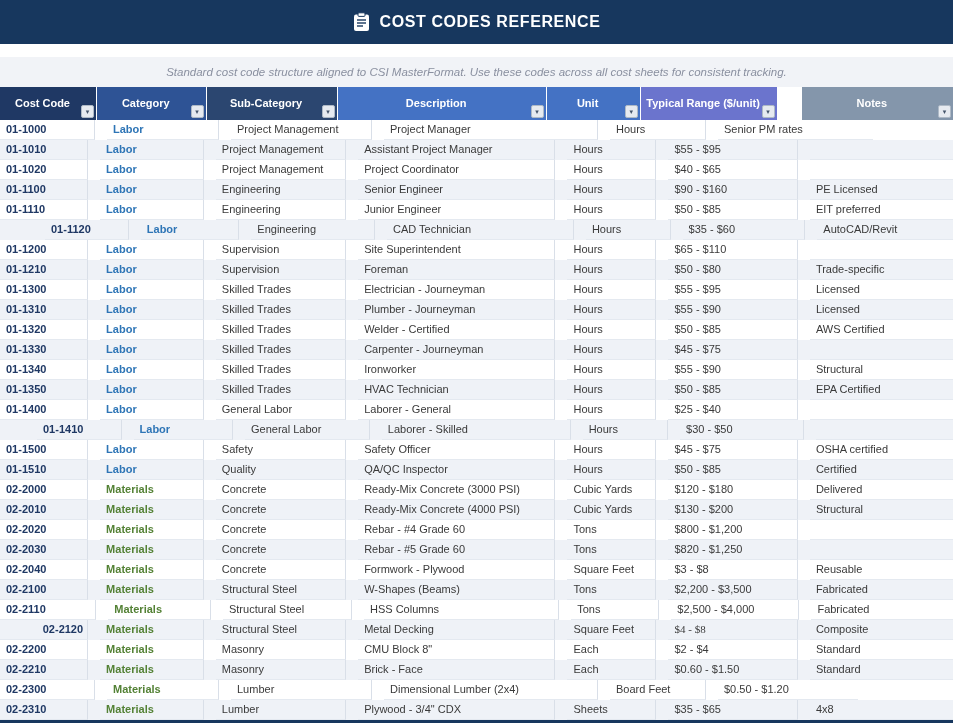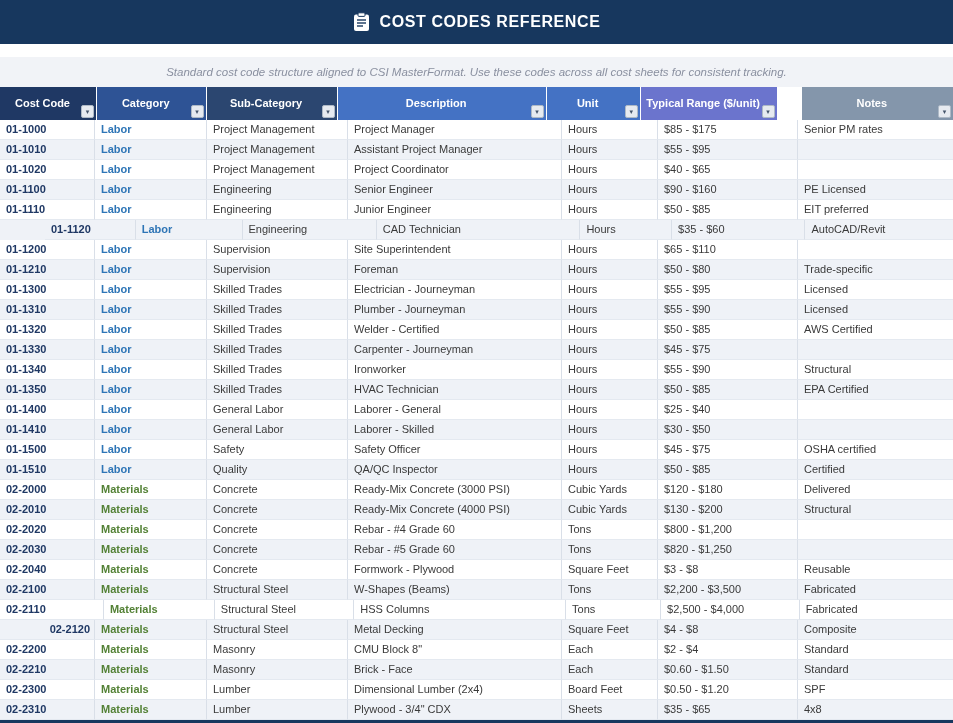--- a/index.html
+++ b/index.html
@@ -26,21 +26,21 @@
     border-right:1px solid #fff;padding:2px 15px 2px 4px;line-height:1.15;white-space:normal;
   }
   .th:last-child{border-right:none;margin-left:24px;}
   .filter-btn{
     position:absolute;right:2px;bottom:2px;width:13px;height:13px;box-sizing:border-box;
     background:#E6EAF0;border:1px solid #AEB9C6;border-radius:2px;
     font-size:7px;line-height:10px;color:#44546A;text-align:center;cursor:pointer;padding:0;
     font-family:"DejaVu Sans",sans-serif;
   }
   .tbody{background:#fff;}
-  .row{display:flex;height:20px;background:#fff;}
+  .row{display:flex;height:20px;background:#fff;gap:12px;}
   .row.alt{background:#EFF2F7;}
   .cell{
     box-sizing:border-box;border-right:1px solid #D9DFE8;border-bottom:1px solid #E4E9F0;
     font-size:11px;color:#3a3a3a;padding:3px 4px 0 6px;white-space:nowrap;overflow:hidden;
   }
   .cell:last-child{border-right:none;}
   .cell.cost{color:#1F3864;font-weight:bold;}
   .cell.cat{font-weight:bold;}
   .bottom-strip{height:3px;background:#17375E;}
   .clip-icon{display:inline-flex;align-items:center;}
@@ -98,21 +98,20 @@
           <button class="filter-btn">▾</button>
         </div>
       </div>
     <div class="tbody">
         <div class="row">
           <div class="cell cost" style="width: 95px;">01-1000</div>
           <div class="cell cat" style="width: 112px; color: rgb(46, 117, 182);">Labor</div>
           <div class="cell" style="width: 141px;">Project Management</div>
           <div class="cell" style="width: 214px;">Project Manager</div>
           <div class="cell" style="width: 96px;">Hours</div>
-          <div class="cell" style="width: 140px;">$85 - $175</div>
           <div class="cell" style="width: 155px;">Senior PM rates</div>
         </div>
         <div class="row alt">
           <div class="cell cost" style="width: 95px;">01-1010</div>
           <div class="cell cat" style="width: 112px; color: rgb(46, 117, 182);">Labor</div>
           <div class="cell" style="width: 141px;">Project Management</div>
           <div class="cell" style="width: 214px;">Assistant Project Manager</div>
           <div class="cell" style="width: 96px;">Hours</div>
           <div class="cell" style="width: 140px;">$55 - $95</div>
           <div class="cell" style="width: 155px;"></div>
@@ -228,21 +227,21 @@
         <div class="row">
           <div class="cell cost" style="width: 95px;">01-1400</div>
           <div class="cell cat" style="width: 112px; color: rgb(46, 117, 182);">Labor</div>
           <div class="cell" style="width: 141px;">General Labor</div>
           <div class="cell" style="width: 214px;">Laborer - General</div>
           <div class="cell" style="width: 96px;">Hours</div>
           <div class="cell" style="width: 140px;">$25 - $40</div>
           <div class="cell" style="width: 155px;"></div>
         </div>
         <div class="row alt">
-          <div class="cell cost" style="width: 95px;">01-1410</div>
+          <div class="cell cost" style="width: 95px; margin-left: 37px;">01-1410</div>
           <div class="cell cat" style="width: 112px; color: rgb(46, 117, 182);">Labor</div>
           <div class="cell" style="width: 141px;">General Labor</div>
           <div class="cell" style="width: 214px;">Laborer - Skilled</div>
           <div class="cell" style="width: 96px;">Hours</div>
           <div class="cell" style="width: 140px;">$30 - $50</div>
           <div class="cell" style="width: 155px;"></div>
         </div>
         <div class="row">
           <div class="cell cost" style="width: 95px;">01-1500</div>
           <div class="cell cat" style="width: 112px; color: rgb(46, 117, 182);">Labor</div>
@@ -323,21 +322,21 @@
           <div class="cell" style="width: 96px;">Tons</div>
           <div class="cell" style="width: 140px;">$2,500 - $4,000</div>
           <div class="cell" style="width: 155px;">Fabricated</div>
         </div>
         <div class="row alt">
           <div class="cell cost" style="width: 95px; text-align: right;">02-2120</div>
           <div class="cell cat" style="width: 112px; color: rgb(83, 129, 53);">Materials</div>
           <div class="cell" style="width: 141px;">Structural Steel</div>
           <div class="cell" style="width: 214px;">Metal Decking</div>
           <div class="cell" style="width: 96px;">Square Feet</div>
-          <div class="cell" style="width: 140px;">$4 - $8</div>
+          <div class="cell" style="width: 140px; font-family: Liberation Serif, serif;">$4 - $8</div>
           <div class="cell" style="width: 155px;">Composite</div>
         </div>
         <div class="row">
           <div class="cell cost" style="width: 95px;">02-2200</div>
           <div class="cell cat" style="width: 112px; color: rgb(83, 129, 53);">Materials</div>
           <div class="cell" style="width: 141px;">Masonry</div>
           <div class="cell" style="width: 214px;">CMU Block 8"</div>
           <div class="cell" style="width: 96px;">Each</div>
           <div class="cell" style="width: 140px;">$2 - $4</div>
           <div class="cell" style="width: 155px;">Standard</div>
@@ -351,21 +350,20 @@
           <div class="cell" style="width: 140px;">$0.60 - $1.50</div>
           <div class="cell" style="width: 155px;">Standard</div>
         </div>
         <div class="row">
           <div class="cell cost" style="width: 95px;">02-2300</div>
           <div class="cell cat" style="width: 112px; color: rgb(83, 129, 53);">Materials</div>
           <div class="cell" style="width: 141px;">Lumber</div>
           <div class="cell" style="width: 214px;">Dimensional Lumber (2x4)</div>
           <div class="cell" style="width: 96px;">Board Feet</div>
           <div class="cell" style="width: 140px;">$0.50 - $1.20</div>
-          <div class="cell" style="width: 155px;">SPF</div>
         </div>
         <div class="row alt">
           <div class="cell cost" style="width: 95px;">02-2310</div>
           <div class="cell cat" style="width: 112px; color: rgb(83, 129, 53);">Materials</div>
           <div class="cell" style="width: 141px;">Lumber</div>
           <div class="cell" style="width: 214px;">Plywood - 3/4" CDX</div>
           <div class="cell" style="width: 96px;">Sheets</div>
           <div class="cell" style="width: 140px;">$35 - $65</div>
           <div class="cell" style="width: 155px;">4x8</div>
         </div>

